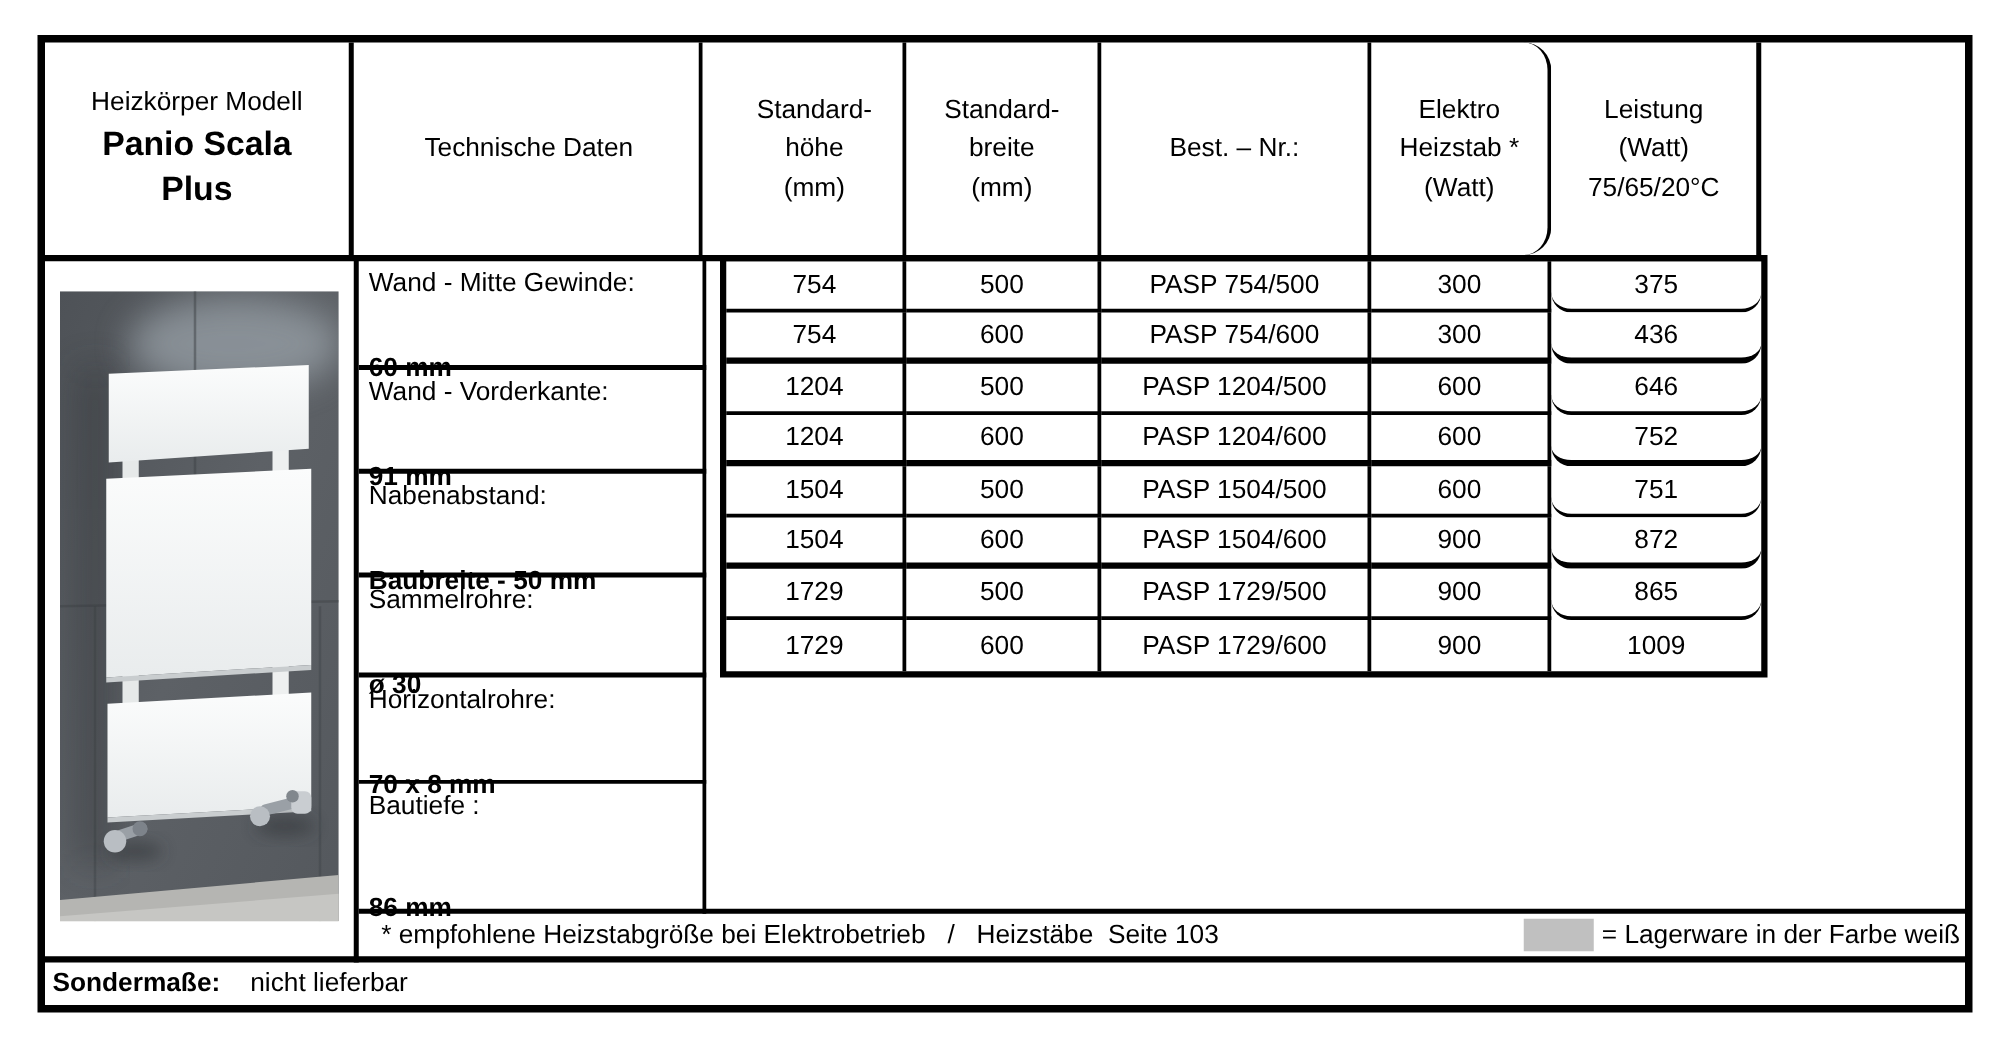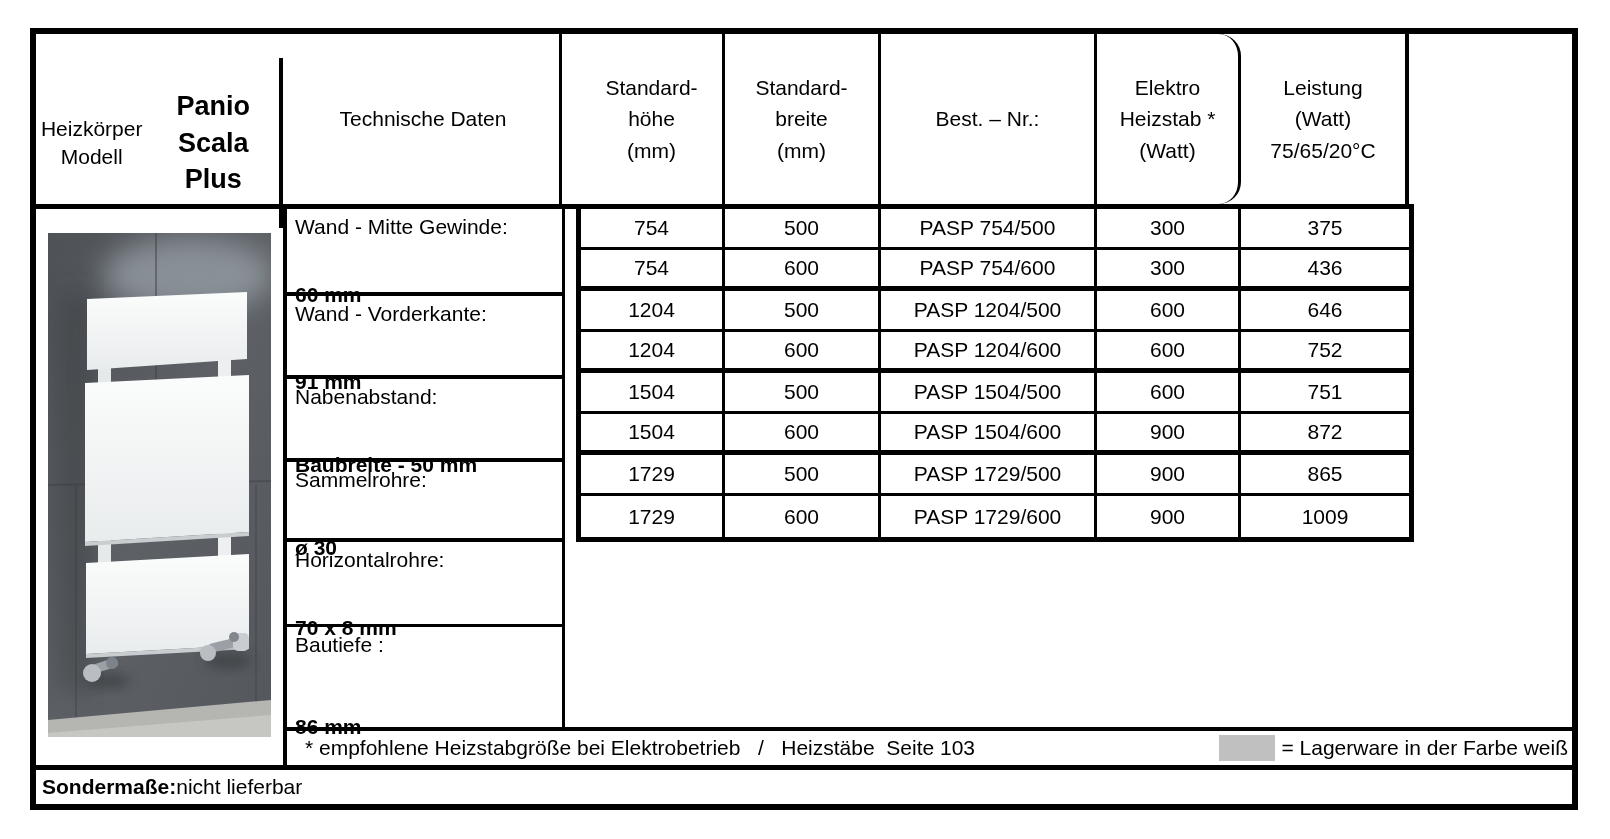--- a/index.html
+++ b/index.html
@@ -3,21 +3,21 @@
 <meta charset="utf-8">
 <style>
   html,body{margin:0;padding:0;background:#fff;}
   .page{position:relative;width:1610px;height:839px;background:#fff;
         font-family:"Liberation Sans","DejaVu Sans",sans-serif;color:#000;overflow:hidden;}
   .frame{position:absolute;left:30px;top:28px;width:1548px;height:782px;
          border:6px solid #000;box-sizing:border-box;}
   
   .hc{position:absolute;top:34px;height:170px;display:flex;align-items:center;justify-content:center;
       text-align:center;font-size:21px;line-height:1.5;white-space:pre-line;box-sizing:border-box;}
-  .hc-model{left:36px;width:247px;border-right:4px solid #000;flex-direction:row;line-height:1.35;margin-top:24px;}
+  .hc-model{left:36px;width:247px;border-right:4px solid #000;flex-direction:column;line-height:1.35;}
   .hc-model .mlabel{font-size:21px;}
   .hc-model .mname{font-size:27px;font-weight:bold;width:200px;}
   .hc-tech{left:287px;width:275px;border-right:3px solid #000;}
   .hc-hoehe{left:581px;width:144px;border-right:3px solid #000;}
   .hc-breite{left:725px;width:156px;border-right:3px solid #000;}
   .hc-bestnr{left:881px;width:216px;border-right:3px solid #000;}
   .hc-elektro{left:1097px;width:144px;border-right:3px solid #000;border-radius:22px;}
   .hc-leistung{left:1241px;width:168px;border-right:4px solid #000;}
   
   .hline,.vline{position:absolute;background:#000;}
@@ -31,42 +31,42 @@
   .l-t5{left:287px;top:624px;width:278px;height:3px;}
   .l-foot-top{left:287px;top:727px;width:1285px;height:4px;}
   .l-foot-bottom{left:36px;top:765px;width:1536px;height:5px;}
   
   .dtable{position:absolute;left:576px;top:204px;width:838px;height:338px;
           border:5px solid #000;box-sizing:border-box;display:grid;
           grid-template-columns:144px 156px 216px 144px 168px;grid-template-rows:repeat(8,41px);}
   .dc{display:flex;align-items:center;justify-content:center;font-size:21px;
       border-right:3px solid #000;border-bottom:3px solid #000;box-sizing:border-box;}
   .dc.thick{border-bottom:5px solid #000;}
-  .dc.lastcol{border-right:none;}
+  .dc.lastcol{border-right:none;border-radius:16px;}
   .dc.lastrow{border-bottom:none;}
   
   .tc{position:absolute;left:287px;width:275px;box-sizing:border-box;
       display:flex;flex-direction:column;justify-content:space-between;
       padding:6px 8px 12px 8px;font-size:21px;}
   .tc .tval{font-weight:bold;margin-top:44px;}
   .tc1{top:209px;height:83px;} .tc2{top:296px;height:79px;} .tc3{top:379px;height:79px;}
   .tc4{top:462px;height:76px;} .tc5{top:542px;height:82px;} .tc6{top:627px;height:100px;gap:14px;}
   
   .photo{position:absolute;left:48px;top:233px;width:223px;height:504px;}
   
   .footnote{position:absolute;left:287px;top:731px;width:1285px;height:34px;
             display:flex;align-items:center;font-size:21px;}
   .footnote .ftext{white-space:pre-wrap;padding-left:18px;}
   .footnote .spacer{flex:1;}
   .footnote .swatch{width:56px;height:26px;margin-right:6px;}
   .footnote .legend{padding-right:4px;white-space:nowrap;}
   .footer-row{position:absolute;left:36px;top:770px;width:1536px;height:34px;
               display:flex;align-items:center;font-size:21px;}
   .footer-row .flabel{font-weight:bold;padding-left:6px;}
-  .footer-row .fvalue{margin-left:0;}
+  .footer-row .fvalue{margin-left:24px;}
 </style>
 </head>
 <body>
 
 <div class="page">
   <div class="frame"></div>
 
   <div class="hc hc-model">
     <div class="mlabel">Heizkörper Modell</div>
     <div class="mname">Panio Scala Plus</div>

